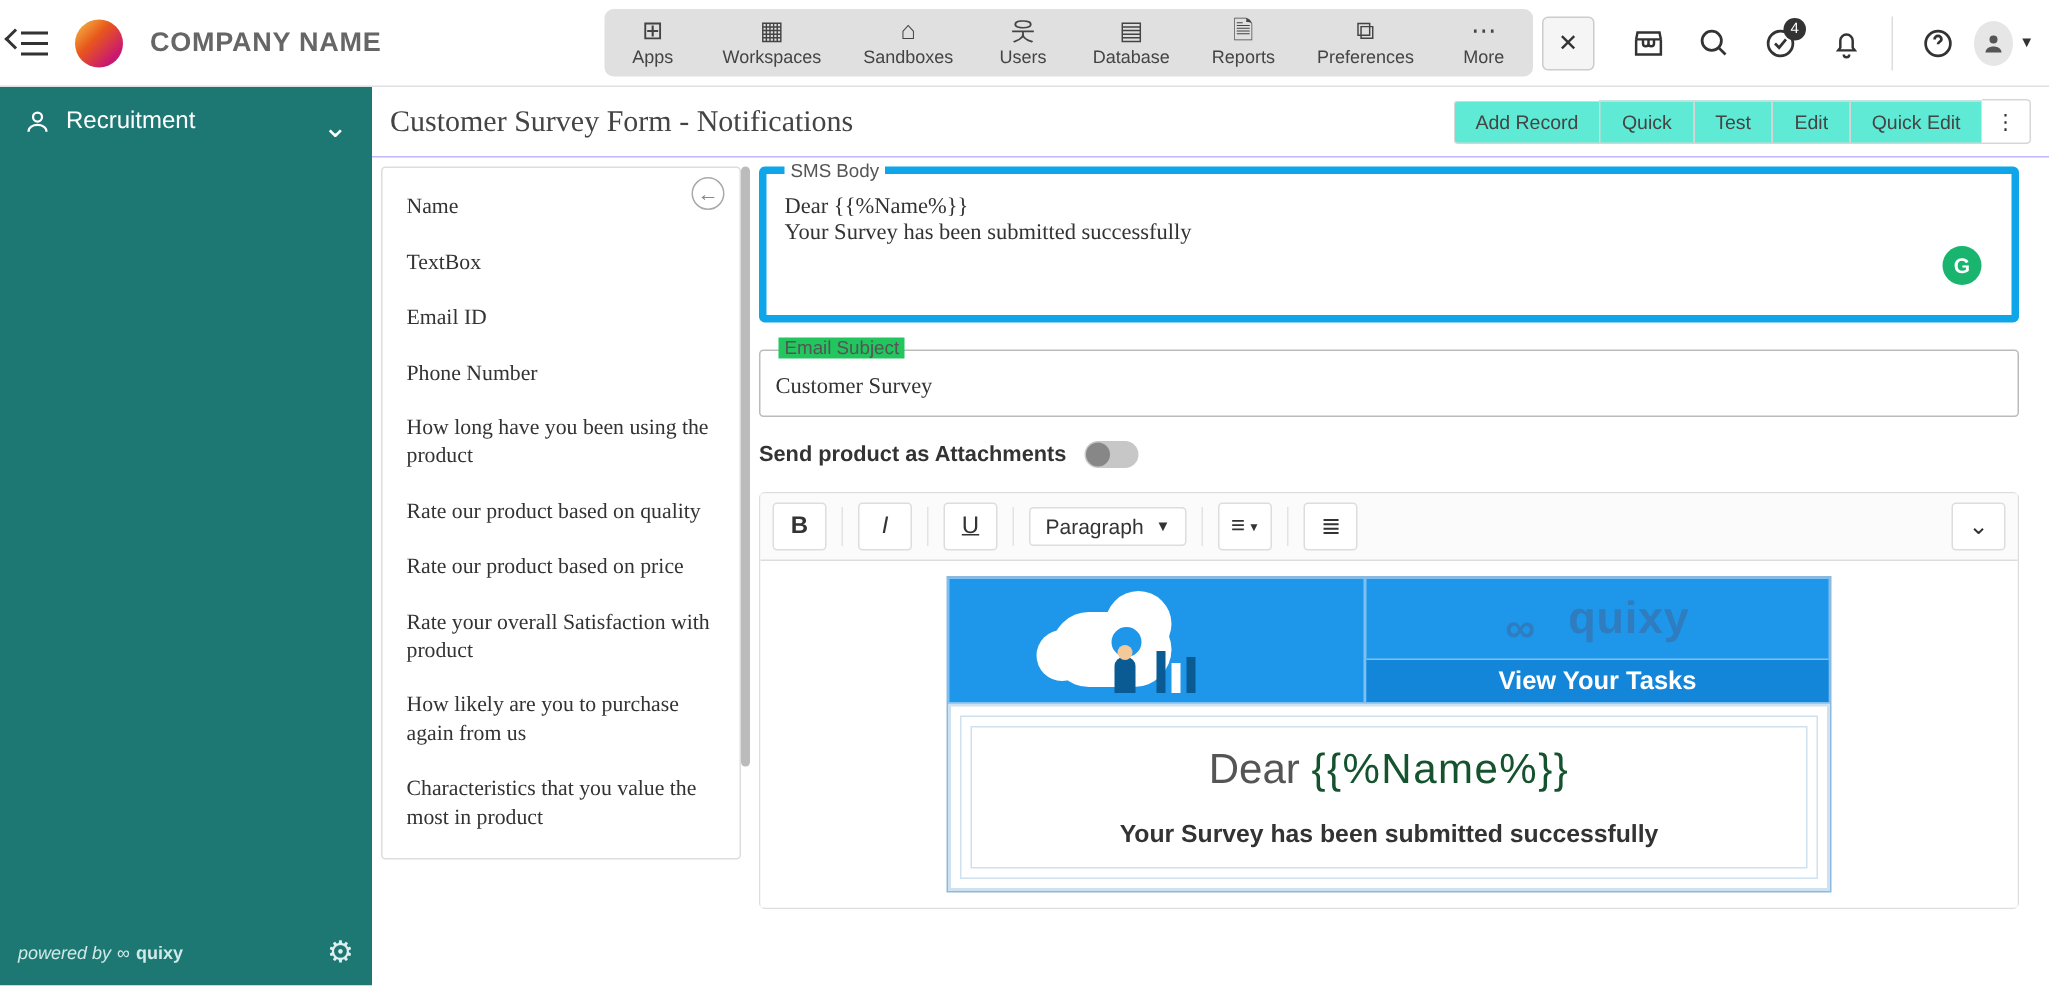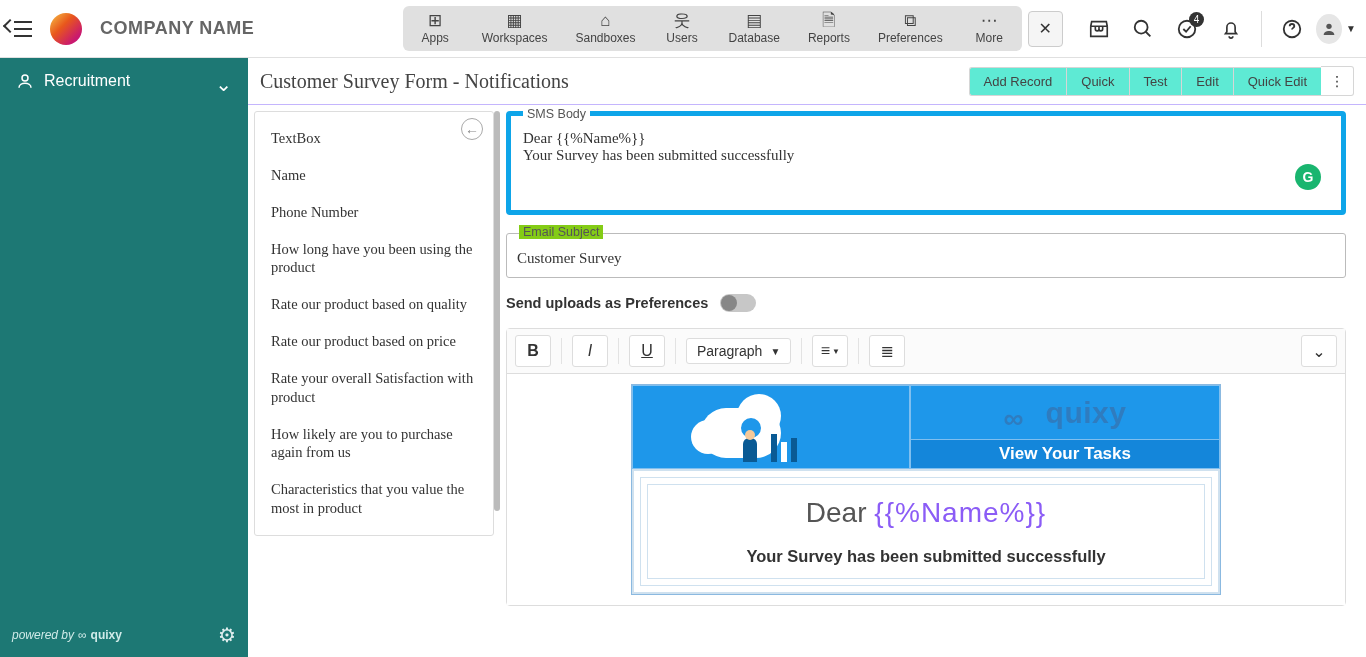--- a/index.html
+++ b/index.html
@@ -42,21 +42,21 @@
 .fieldlist-scroll{position:absolute;top:6px;right:0;width:6px;height:400px;background:#bbb;border-radius:3px;}
 .workarea-wrap{position:relative;flex:1;}
 .formarea{flex:1;padding:6px 20px 6px 6px;overflow-y:auto;height:100%;}
 .fieldset{border:5px solid #0ea5e9;border-radius:4px;padding:14px 12px 10px;margin-bottom:18px;position:relative;}
 .fieldset .legend{position:absolute;top:-9px;left:12px;background:#fff;padding:0 4px;font-size:12.5px;color:#555;}
 .sms-body{min-height:70px;white-space:pre-line;font-family:Georgia,serif;font-size:15px;color:#333;resize:both;}
 .grammar-badge{position:absolute;right:20px;bottom:20px;width:26px;height:26px;border-radius:50%;background:#19b56f;color:#fff;display:flex;align-items:center;justify-content:center;font-weight:700;font-size:14px;}
 .row2{display:flex;gap:18px;}
 .textarea{width:100%;min-height:76px;border:1px solid #bbb;border-radius:3px;padding:8px;font-family:Georgia,serif;font-size:15px;resize:both;color:#777;}
 .emailsubj-wrap{flex:1;position:relative;border:1px solid #bbb;border-radius:3px;padding:16px 10px 10px;}
-.emailsubj-wrap .legend{position:absolute;top:-9px;left:12px;background:#84cc16;padding:0 4px;font-size:12.5px;color:#555;}
+.emailsubj-wrap .legend{position:absolute;top:-9px;left:12px;background:#22c55e;padding:0 4px;font-size:12.5px;color:#555;}
 .toggle-row{display:flex;align-items:center;gap:12px;margin:16px 0;}
 .toggle-row .lbl{font-weight:700;font-size:14.5px;}
 .switch{width:36px;height:18px;background:#c7c7c7;border-radius:10px;position:relative;cursor:pointer;}
 .switch .knob{width:16px;height:16px;background:#878787;border-radius:50%;position:absolute;top:1px;left:1px;}
 .editor{border:1px solid #ddd;border-radius:4px;}
 .toolbar{display:flex;align-items:center;gap:6px;padding:6px 8px;border-bottom:1px solid #ddd;background:#fbfbfb;}
 .tb-btn{width:36px;height:32px;border:1px solid #ddd;border-radius:3px;display:flex;align-items:center;justify-content:center;cursor:pointer;font-size:16px;background:#fff;}
 .tb-sep{width:1px;height:26px;background:#e3e3e3;margin:0 4px;}
 .tb-select{display:flex;align-items:center;gap:8px;border:1px solid #ddd;border-radius:3px;padding:4px 10px;cursor:pointer;font-size:14px;background:#fff;}
 .tb-expand{margin-left:auto;}
@@ -66,21 +66,21 @@
 .tpl-head-left{flex:1;height:84px;border:1px solid #7fbfef;display:flex;align-items:flex-end;justify-content:center;overflow:hidden}
 .tpl-head-right{width:310px;display:flex;flex-direction:column;border:1px solid #7fbfef;}
 .tpl-logo{flex:1;display:flex;align-items:center;justify-content:center;gap:8px;border-bottom:1px solid #7fbfef;}
 .tpl-logo .inf{width:34px;height:20px;color:#2f7cbf;font-size:28px;font-weight:800;}
 .tpl-logo .txt{font-size:30px;color:#2f7cbf;font-weight:600;letter-spacing:0.5px;}
 .tpl-viewtasks{background:#1486da;text-align:center;color:#fff;font-weight:700;font-size:17px;padding:4px 0;}
 .tpl-body{border:2px solid #cfe1ef;padding:6px;}
 .tpl-inner{border:1px solid #cfe1ef;padding:6px;}
 .tpl-inner2{border:1px solid #cfe1ef;padding:12px 18px;text-align:center;}
 .tpl-dear{font-size:28px;color:#555;font-family:"Segoe UI",sans-serif;}
-.tpl-dear .nm{color:#8b5cf6;letter-spacing:1px;}
+.tpl-dear .nm{color:#14532d;letter-spacing:1px;}
 .tpl-msg{margin-top:18px;font-weight:700;font-size:16.5px;color:#333;}
 .cloud-scene{position:relative;width:180px;height:74px;}
 .cloud{position:absolute;background:#fff;border-radius:50%;}
 svg{display:block}
 </style>
 </head>
 <body>
 
 <div class="topbar">
   <div class="top-left">
@@ -198,22 +198,23 @@
           <div class="act">Edit</div>
           <div class="act">Quick Edit</div>
           <div class="menu">⋮</div>
         </div>
     </div>
 
     <div class="workarea">
       <div class="workarea-wrap" style="flex:0 0 252px">
         <div class="fieldlist" id="fieldlist">
           <div class="back">←</div>
-        <div class="fld">TextBox</div>
-            <div class="fld">Name</div>
+        <div class="fld">Name</div>
+            <div class="fld">TextBox</div>
+            <div class="fld">Email ID</div>
             <div class="fld">Phone Number</div>
             <div class="fld">How long have you been using the product</div>
             <div class="fld">Rate our product based on quality</div>
             <div class="fld">Rate our product based on price</div>
             <div class="fld">Rate your overall Satisfaction with product</div>
             <div class="fld">How likely are you to purchase again from us</div>
             <div class="fld">Characteristics that you value the most in product</div>
           </div>
         <div class="fieldlist-scroll"></div>
       </div>
@@ -227,21 +228,21 @@
         </div>
 
         <div class="row2">
           <div class="emailsubj-wrap">
             <span class="legend">Email Subject</span>
             <div style="font-family:Georgia,serif;font-size:15px">Customer Survey</div>
           </div>
         </div>
 
         <div class="toggle-row">
-          <span class="lbl">Send uploads as Preferences</span>
+          <span class="lbl">Send product as Attachments</span>
           <div class="switch">
               <div class="knob"></div>
             </div>
         </div>
 
         <div class="editor">
           <div class="toolbar">
             <div class="tb-btn">
                 <b>B</b>
               </div>

